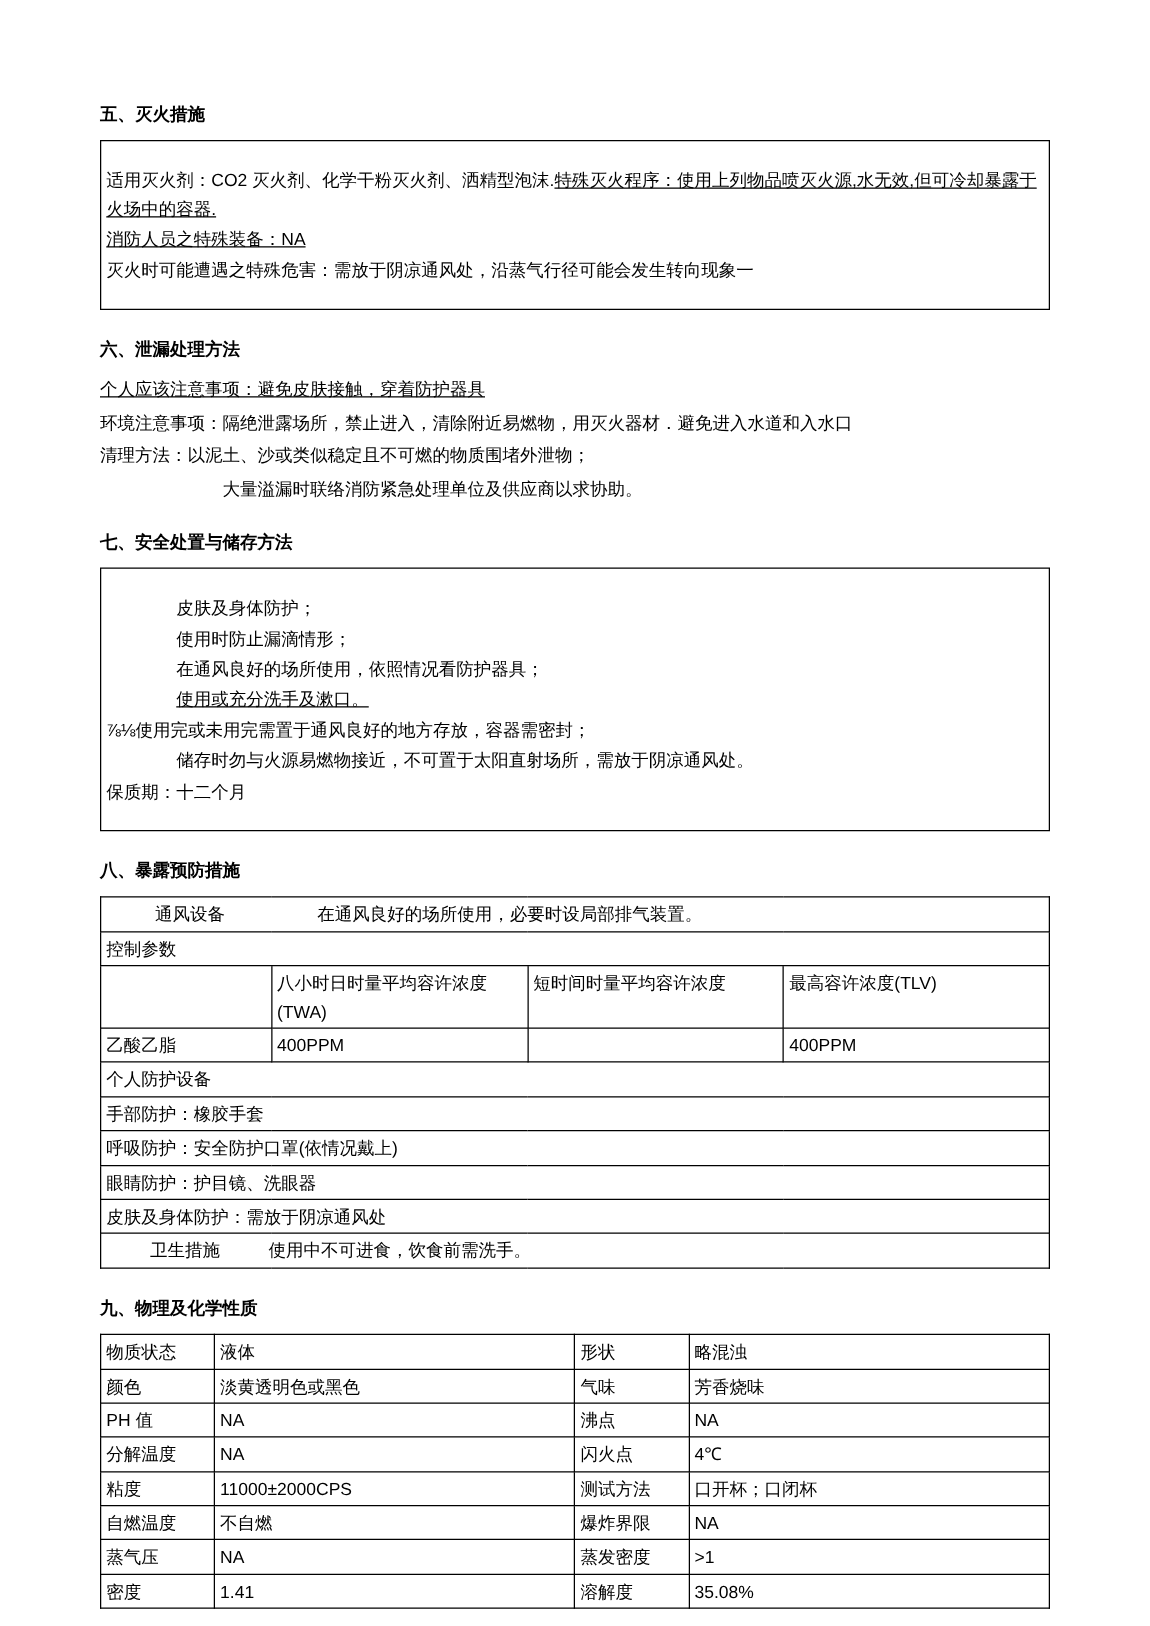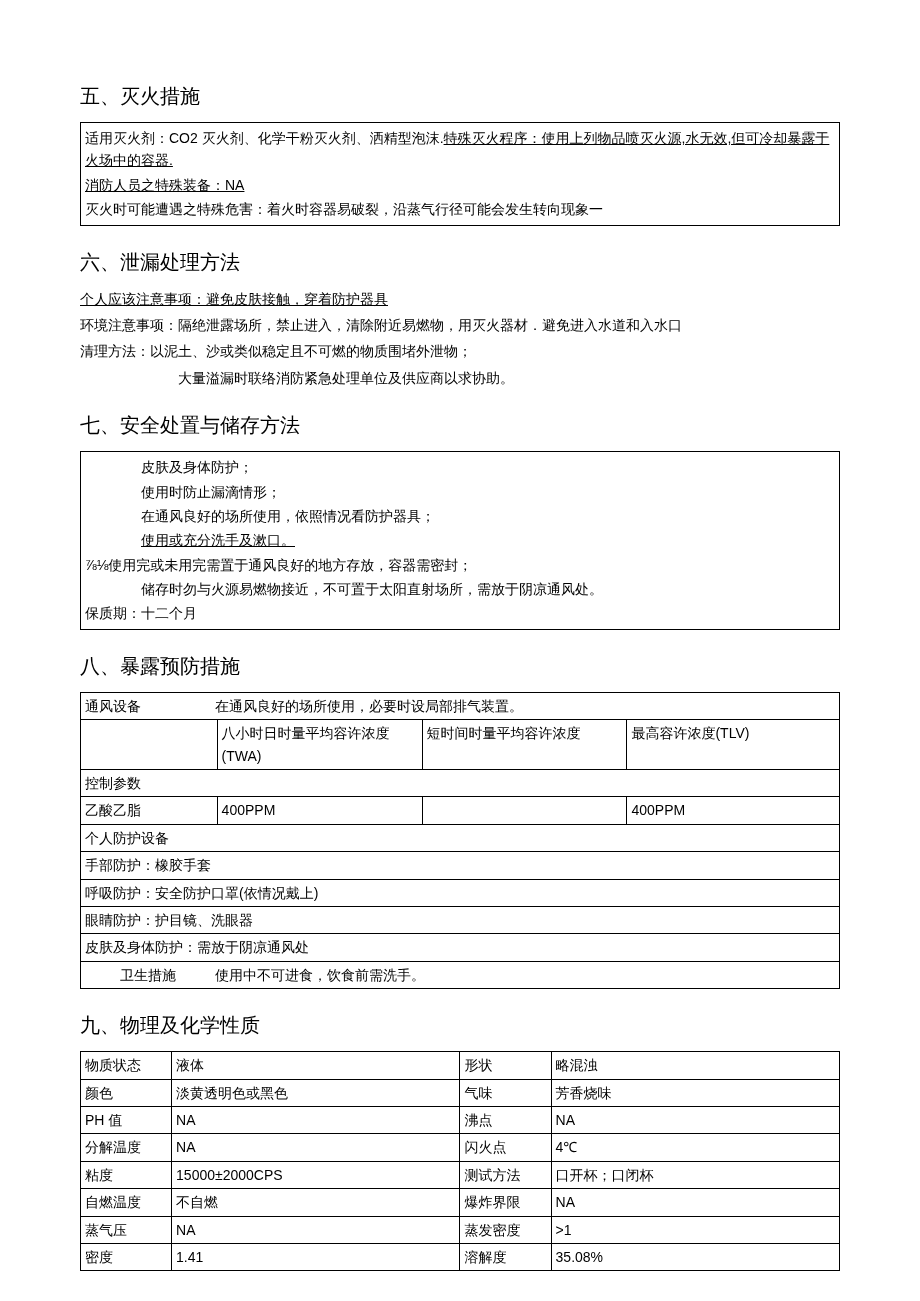--- a/index.html
+++ b/index.html
@@ -5,27 +5,27 @@
   body {
     font-family: "Microsoft YaHei", "SimSun", sans-serif;
     font-size: 14px;
     color: #000;
     background: #fff;
     margin: 0;
     padding: 60px 80px;
     line-height: 1.6;
   }
   h2 {
-    font-size: 20px;
-    font-weight: normal;
+    font-size: 14px;
+    font-weight: bold;
     margin: 20px 0 10px 0;
   }
   .box {
     border: 1px solid #000;
-    padding: 2px 4px;
+    padding: 18px 4px;
     margin-bottom: 20px;
   }
   .box p { margin: 2px 0; }
   .u { text-decoration: underline; }
   .indent1 { padding-left: 4em; }
   .indent2 { padding-left: 7em; }
   table {
     border-collapse: collapse;
     width: 100%;
   }
@@ -40,21 +40,21 @@
 </style>
 </head>
 <body>
 
 <h2>五、灭火措施</h2>
 <div class="box">
   <p>
     <span>适用灭火剂：CO2 灭火剂、化学干粉灭火剂、洒精型泡沫.</span><span class="u">特殊灭火程序：使用上列物品喷灭火源,水无效,但可冷却暴露于火场中的容器.</span>
   </p>
   <p class="u">消防人员之特殊装备：NA</p>
-  <p>灭火时可能遭遇之特殊危害：着火时容器易破裂，沿蒸气行径可能会发生转向现象一</p>
+  <p>灭火时可能遭遇之特殊危害：需放于阴凉通风处，沿蒸气行径可能会发生转向现象一</p>
 </div>
 
 <h2>六、泄漏处理方法</h2>
 <div class="section6">
   <p class="u">个人应该注意事项：避免皮肤接触，穿着防护器具</p>
   <p>环境注意事项：隔绝泄露场所，禁止进入，清除附近易燃物，用灭火器材．避免进入水道和入水口</p>
   <p>清理方法：以泥土、沙或类似稳定且不可燃的物质围堵外泄物；</p>
   <p class="indent2">大量溢漏时联络消防紧急处理单位及供应商以求协助。</p>
 </div>
 
@@ -67,32 +67,32 @@
   <p>⅞⅛使用完或未用完需置于通风良好的地方存放，容器需密封；</p>
   <p class="indent1">储存时勿与火源易燃物接近，不可置于太阳直射场所，需放于阴凉通风处。</p>
   <p>保质期：十二个月</p>
 </div>
 
 <h2>八、暴露预防措施</h2>
 <table>
   <tbody>
       <tr>
     <td colspan="4">
-      <span style="display:inline-block;width:9em;">通风设备</span>
+      <span style="display:inline-block;width:9em;margin-left:39px;">通风设备</span>
       <span>在通风良好的场所使用，必要时设局部排气装置。</span>
     </td>
+  </tr>
+  <tr>
+    <td colspan="4">控制参数</td>
   </tr>
   <tr>
     <td style="width:18%;"></td>
     <td style="width:27%;">八小时日时量平均容许浓度(TWA)</td>
     <td style="width:27%;">短时间时量平均容许浓度</td>
     <td>最高容许浓度(TLV)</td>
-  </tr>
-  <tr>
-    <td colspan="4">控制参数</td>
   </tr>
   <tr>
     <td>乙酸乙脂</td>
     <td>400PPM</td>
     <td></td>
     <td>400PPM</td>
   </tr>
   <tr>
         <td colspan="4">个人防护设备</td>
       </tr>
@@ -145,21 +145,21 @@
         <td>NA</td>
       </tr>
       <tr>
         <td>分解温度</td>
         <td>NA</td>
         <td>闪火点</td>
         <td>4℃</td>
       </tr>
       <tr>
         <td>粘度</td>
-        <td>15000±2000CPS</td>
+        <td>11000±2000CPS</td>
         <td>测试方法</td>
         <td>口开杯；口闭杯</td>
       </tr>
       <tr>
         <td>自燃温度</td>
         <td>不自燃</td>
         <td>爆炸界限</td>
         <td>NA</td>
       </tr>
       <tr>

